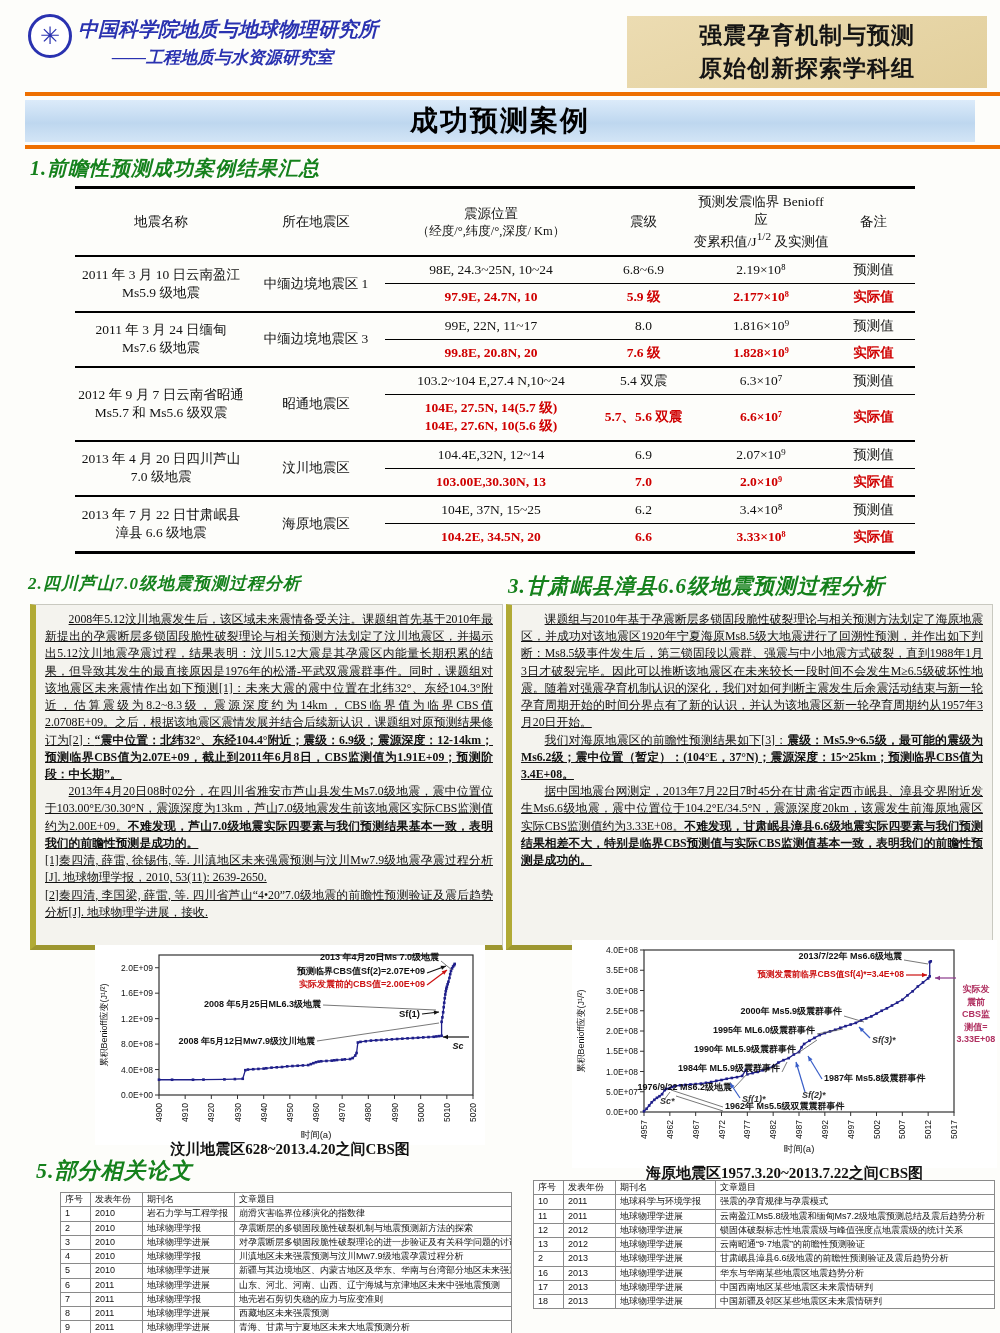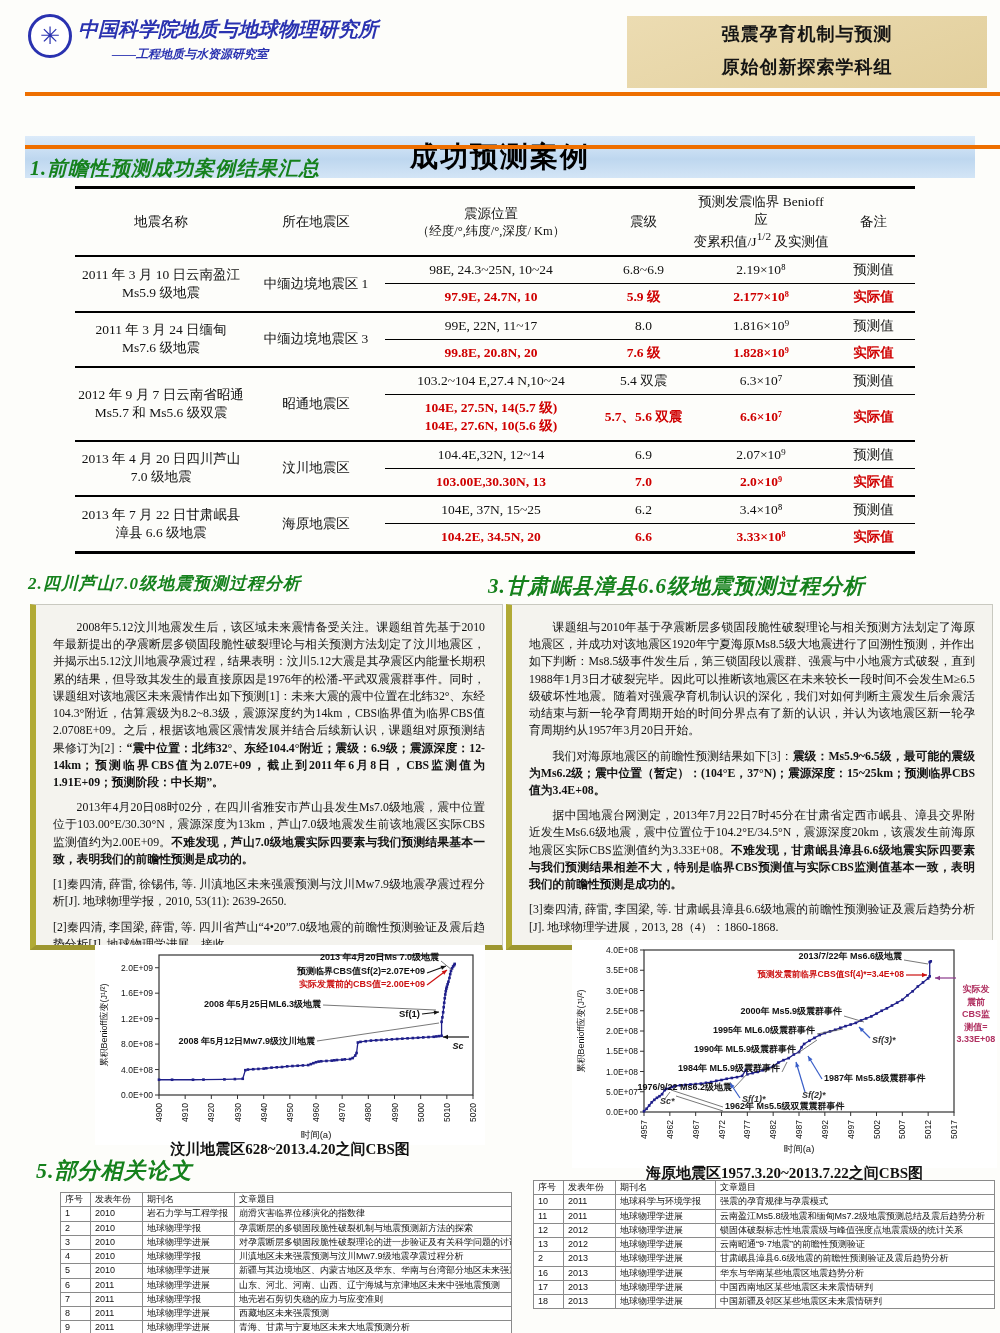--- a/index.html
+++ b/index.html
@@ -3,47 +3,47 @@
 <meta charset="utf-8">
 <style>
   html,body{margin:0;padding:0;background:#e9e9e9;}
   .page{position:relative;width:1000px;height:1333px;background:#fdfdfa;margin:0 auto;
         font-family:"Liberation Serif","DejaVu Serif",serif;color:#111;overflow:hidden;}
   
   .logo{position:absolute;left:28px;top:14px;width:38px;height:38px;border:3px solid #2a32b0;
         border-radius:50%;display:flex;align-items:center;justify-content:center;background:#fff;}
   .logo span{color:#2a32b0;font-size:24px;line-height:1;}
   .inst1{position:absolute;left:78px;top:16px;font-size:20px;font-weight:bold;font-style:italic;color:#2a32b0;font-family:Liberation Mono, monospace;}
-  .inst2{position:absolute;left:112px;top:46px;font-size:12px;font-weight:bold;font-style:italic;color:#2a32b0;}
+  .inst2{position:absolute;left:112px;top:46px;font-size:17px;font-weight:bold;font-style:italic;color:#2a32b0;}
   .groupbox{position:absolute;left:627px;top:16px;width:360px;height:72px;
             background:linear-gradient(160deg,#ecdcb2,#e2cf9c);display:flex;flex-direction:column;
             align-items:center;justify-content:center;font-family:"Liberation Sans",sans-serif;}
-  .groupbox div{font-size:18px;font-weight:600;color:#141414;line-height:33px;letter-spacing:1px;font-family:Liberation Mono, monospace;}
+  .groupbox div{font-size:23px;font-weight:600;color:#141414;line-height:33px;letter-spacing:1px;}
   .rule{position:absolute;left:25px;width:975px;height:4px;background:#ee6f00;}
   .titlebar{position:absolute;left:25px;top:100px;width:950px;height:42px;
             background:linear-gradient(180deg,#dcebfa 0%,#bed7ef 55%,#d3e5f6 100%);
-            display:flex;align-items:center;justify-content:center;margin-top:36px;}
+            display:flex;align-items:center;justify-content:center;}
   .titlebar div{font-family:"Liberation Sans",sans-serif;font-size:28px;font-weight:bold;color:#000;letter-spacing:2px;}
   .gh{position:absolute;color:#15811c;font-weight:bold;font-style:italic;letter-spacing:1px;}
   
   .rtable{position:absolute;left:75px;top:186px;width:840px;border-collapse:collapse;
           font-size:13.5px;table-layout:fixed;}
   .rtable th,.rtable td{text-align:center;vertical-align:middle;padding:4px 3px;font-weight:normal;line-height:1.35;}
   .rtable{border-top:3px solid #000;border-bottom:3px solid #000;}
   .rtable thead th{border-bottom:2px solid #000;}
   .rtable .hsmall{font-size:12.5px;}
   .rtable tr.gstart td{border-top:2px solid #000;}
   .rtable tr.act td{border-top:1px solid #000;}
   .rtable tr.act td{color:#cf0000;font-weight:bold;}
   .rtable td.span-cell{color:#111 !important;font-weight:normal !important;}
   
   .tbox{position:absolute;background:#f4f3ee;border-top:1px solid #c9c9c0;border-right:1px solid #c9c9c0;
         border-left:6px solid #b1aa35;border-bottom:5px solid #9d9630;
         padding:6px 9px 4px 9px;font-size:11.8px;line-height:1.46;text-align:justify;overflow:hidden;}
-  .tbox p{margin:8px;}
+  .tbox p{margin:0;text-decoration:underline;}
   .tbox p.ind{text-indent:2em;}
   .tbox b{font-weight:bold;}
   
   .chartwrap{position:absolute;background:#fff;}
   .caption{position:absolute;font-size:15px;font-weight:bold;text-align:center;}
   
   .ptable{position:absolute;border-collapse:collapse;font-family:"Liberation Sans","DejaVu Sans",sans-serif;
           font-size:9px;table-layout:fixed;background:#fff;}
   .ptable th,.ptable td{border:1px solid #8a8a8a;padding:1px 4px;text-align:left;font-weight:normal;
           line-height:1.25;white-space:nowrap;overflow:hidden;}
@@ -180,26 +180,25 @@
   </table>
 
   <div class="gh" style="left:28px;top:572px;font-size:17px">2.四川芦山7.0级地震预测过程分析</div>
   <div class="tbox" style="left:30px;top:604px;width:448px;height:330px">
       <p class="ind"><span>2008年5.12汶川地震发生后，该区域未来震情备受关注。课题组首先基于2010年最新提出的孕震断层多锁固段脆性破裂理论与相关预测方法划定了汶川地震区，并揭示出5.12汶川地震孕震过程，结果表明：汶川5.12大震是其孕震区内能量长期积累的结果，但导致其发生的最直接原因是1976年的松潘-平武双震震群事件。同时，课题组对该地震区未来震情作出如下预测[1]：未来大震的震中位置在北纬32°、东经104.3°附近，估算震级为8.2~8.3级，震源深度约为14km，CBS临界值为临界CBS值2.0708E+09。之后，根据该地震区震情发展并结合后续新认识，课题组对原预测结果修订为[2]：</span><b>“震中位置：北纬32°、东经104.4°附近；震级：6.9级；震源深度：12-14km；预测临界CBS值为2.07E+09，截止到2011年6月8日，CBS监测值为1.91E+09；预测阶段：中长期”。</b></p>
       <p class="ind"><span>2013年4月20日08时02分，在四川省雅安市芦山县发生Ms7.0级地震，震中位置位于103.00°E/30.30°N，震源深度为13km，芦山7.0级地震发生前该地震区实际CBS监测值约为2.00E+09。</span><b>不难发现，芦山7.0级地震实际四要素与我们预测结果基本一致，表明我们的前瞻性预测是成功的。</b></p>
       <p><span>[1]秦四清, 薛雷, 徐锡伟, 等. 川滇地区未来强震预测与汶川Mw7.9级地震孕震过程分析[J]. 地球物理学报，2010, 53(11): 2639-2650.</span></p>
       <p><span>[2]秦四清, 李国梁, 薛雷, 等. 四川省芦山“4•20”7.0级地震的前瞻性预测验证及震后趋势分析[J]. 地球物理学进展，接收.</span></p>
     </div>
 
-  <div class="gh" style="left:488px;top:572px;font-size:21px">3.甘肃岷县漳县6.6级地震预测过程分析</div>
+  <div class="gh" style="left:508px;top:572px;font-size:21px">3.甘肃岷县漳县6.6级地震预测过程分析</div>
   <div class="tbox" style="left:506px;top:604px;width:462px;height:330px">
       <p class="ind"><span>课题组与2010年基于孕震断层多锁固段脆性破裂理论与相关预测方法划定了海原地震区，并成功对该地震区1920年宁夏海原Ms8.5级大地震进行了回溯性预测，并作出如下判断：Ms8.5级事件发生后，第三锁固段以震群、强震与中小地震方式破裂，直到1988年1月3日才破裂完毕。因此可以推断该地震区在未来较长一段时间不会发生M≥6.5级破坏性地震。随着对强震孕育机制认识的深化，我们对如何判断主震发生后余震活动结束与新一轮孕育周期开始的时间分界点有了新的认识，并认为该地震区新一轮孕育周期约从1957年3月20日开始。</span></p>
       <p class="ind"><span>我们对海原地震区的前瞻性预测结果如下[3]：</span><b>震级：Ms5.9~6.5级，最可能的震级为Ms6.2级；震中位置（暂定）：(104°E，37°N)；震源深度：15~25km；预测临界CBS值为3.4E+08。</b></p>
       <p class="ind"><span>据中国地震台网测定，2013年7月22日7时45分在甘肃省定西市岷县、漳县交界附近发生Ms6.6级地震，震中位置位于104.2°E/34.5°N，震源深度20km，该震发生前海原地震区实际CBS监测值约为3.33E+08。</span><b>不难发现，甘肃岷县漳县6.6级地震实际四要素与我们预测结果相差不大，特别是临界CBS预测值与实际CBS监测值基本一致，表明我们的前瞻性预测是成功的。</b></p>
-      <p><span>[3]秦四清, 薛雷, 李国梁, 等. 甘肃岷县漳县6.6级地震的前瞻性预测验证及震后趋势分析 [J]. 地球物理学进展，2013, 28（4）：1860-1868.</span></p>
     </div>
 
   <div class="chartwrap" style="left:95px;top:945px;width:390px;height:200px">
     <svg id="svg-wenchuan" width="390" height="200">
         <rect x="64" y="10" width="314" height="140" fill="#fff" stroke="#333" stroke-width="1.2"></rect>
         <line x1="60" y1="150" x2="64" y2="150" stroke="#333" stroke-width="1"></line>
         <text x="58" y="153" text-anchor="end" font-size="8.5" fill="#111" font-family="Liberation Sans, sans-serif">0.0E+00</text>
         <line x1="60" y1="124.54545454545455" x2="64" y2="124.54545454545455" stroke="#333" stroke-width="1"></line>
         <text x="58" y="127.54545454545455" text-anchor="end" font-size="8.5" fill="#111" font-family="Liberation Sans, sans-serif">4.0E+08</text>
         <line x1="60" y1="99.0909090909091" x2="64" y2="99.0909090909091" stroke="#333" stroke-width="1"></line>

